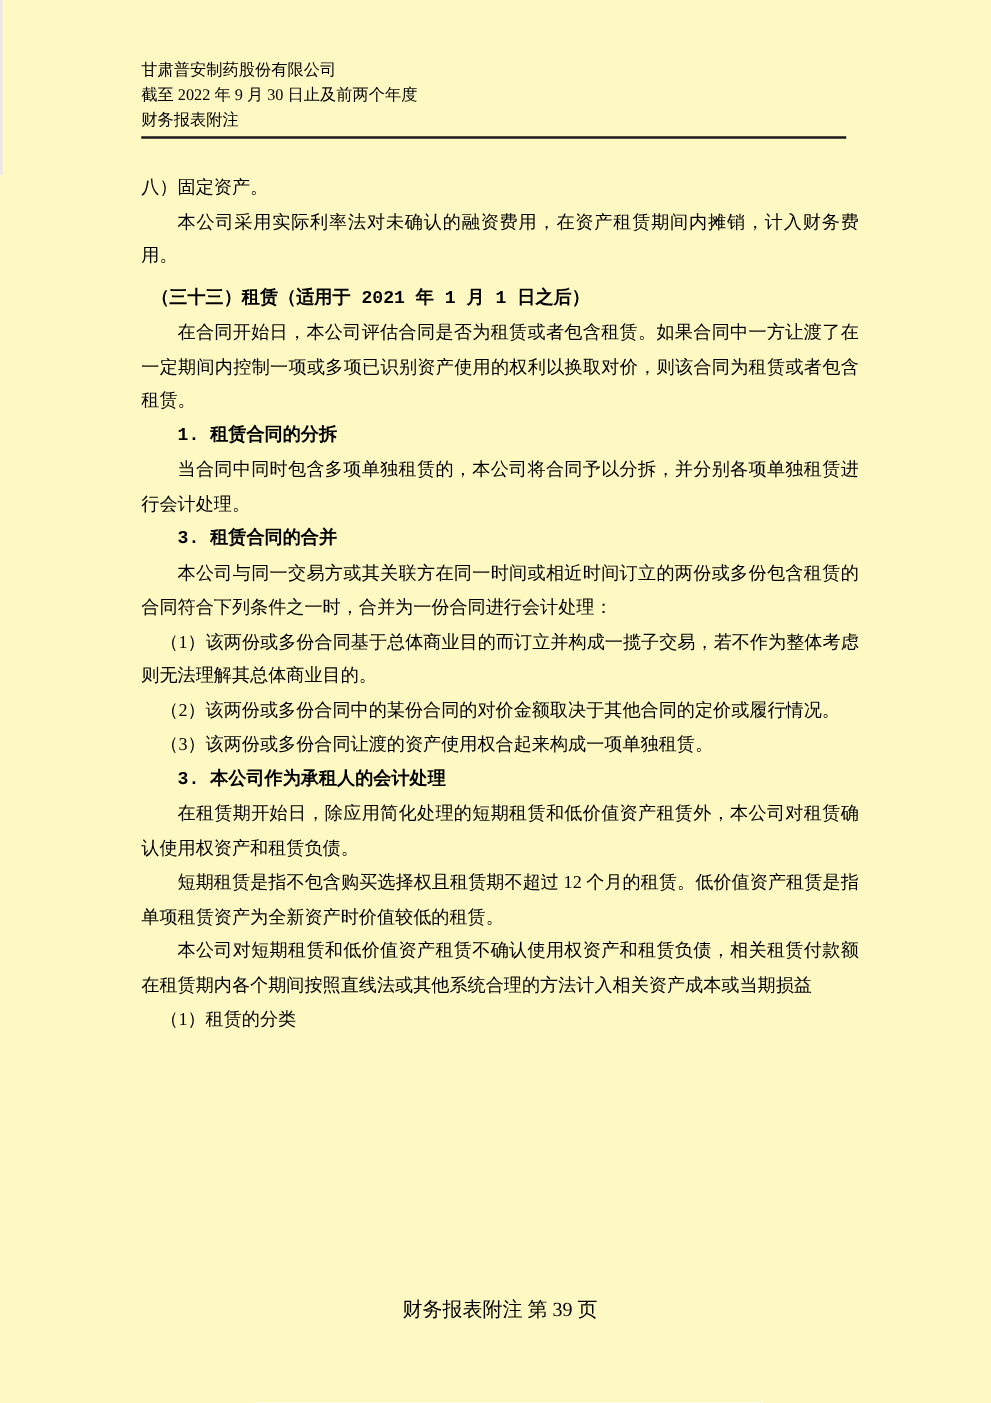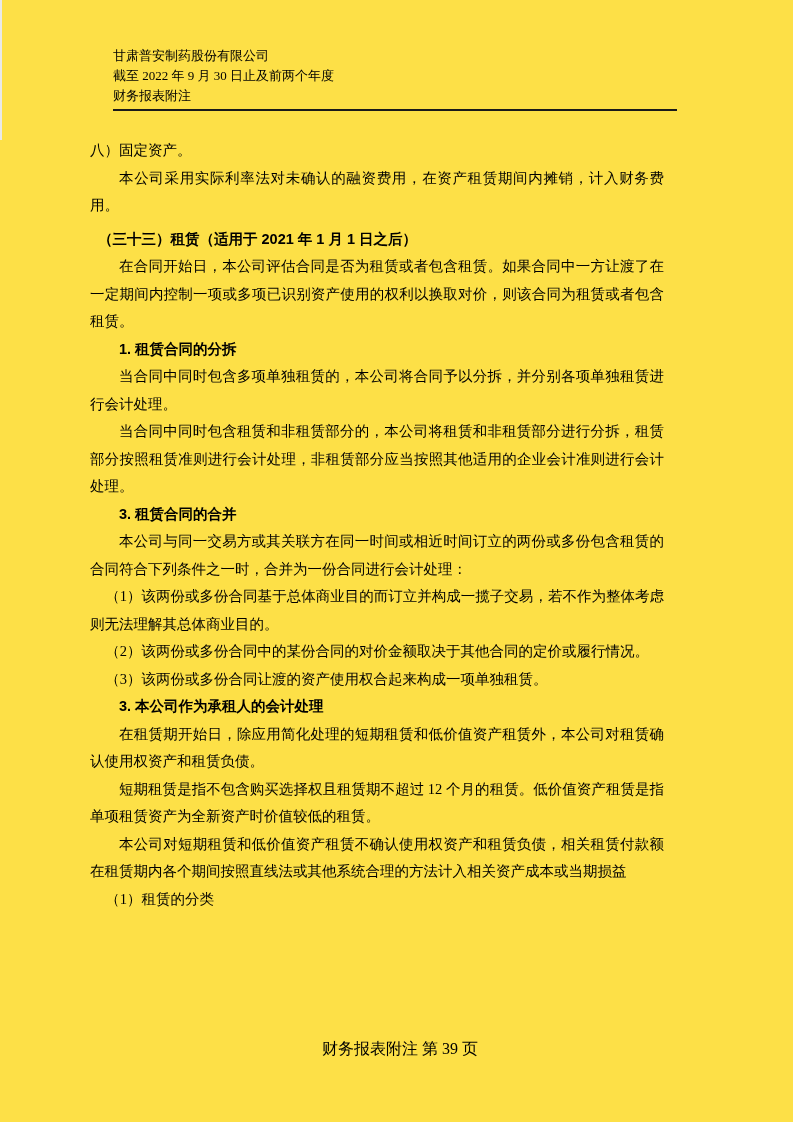--- a/index.html
+++ b/index.html
@@ -5,21 +5,21 @@
 <style>
   html, body {
     margin: 0;
     padding: 0;
     background: #ffffff;
   }
   .page {
     position: relative;
     width: 793px;
     height: 1122px;
-    background: #fde047;
+    background: #fef9c3;
     color: #000000;
     font-family: "Liberation Serif", "DejaVu Serif", serif;
     overflow: hidden;
   }
   
   .edge-artifact {
     position: absolute;
     left: 0;
     top: 0;
     width: 2px;
@@ -33,37 +33,37 @@
     color: #000000;
   }
   .doc-header div { white-space: nowrap; }
   .header-rule {
     margin: 3px 0 0 113px;
     width: 564px;
     height: 0;
     border-top: 2px solid #1a1a1a;
   }
   .doc-body {
-    margin: 26px 0 0 90px;
+    margin: 26px 0 0 113px;
     width: 574px;
     font-size: 14.5px;
     line-height: 27.5px;
     text-align: justify;
     text-justify: inter-ideograph;
   }
   .doc-body p {
     margin: 0;
     padding: 0;
     text-indent: 2em;
   }
   .doc-body p.noindent { text-indent: 0; }
   .doc-body p.paren { text-indent: 1.05em; }
   .doc-body p.heading {
     font-weight: bold;
-    font-family: Liberation Sans, sans-serif;
+    font-family: Liberation Mono, monospace;
   }
   .doc-body p.section-heading {
     text-indent: 0.55em;
     margin-top: 6px;
   }
   .doc-footer {
     position: absolute;
     top: 1040px;
     left: 113px;
     width: 574px;
@@ -88,21 +88,20 @@
 
   <div class="header-rule"></div>
 
   <main class="doc-body">
     <p class="noindent">八）固定资产。</p>
     <p>本公司采用实际利率法对未确认的融资费用，在资产租赁期间内摊销，计入财务费用。</p>
     <p class="heading section-heading">（三十三）租赁（适用于 2021 年 1 月 1 日之后）</p>
     <p>在合同开始日，本公司评估合同是否为租赁或者包含租赁。如果合同中一方让渡了在一定期间内控制一项或多项已识别资产使用的权利以换取对价，则该合同为租赁或者包含租赁。</p>
     <p class="heading">1. 租赁合同的分拆</p>
     <p>当合同中同时包含多项单独租赁的，本公司将合同予以分拆，并分别各项单独租赁进行会计处理。</p>
-    <p>当合同中同时包含租赁和非租赁部分的，本公司将租赁和非租赁部分进行分拆，租赁部分按照租赁准则进行会计处理，非租赁部分应当按照其他适用的企业会计准则进行会计处理。</p>
     <p class="heading">3. 租赁合同的合并</p>
     <p>本公司与同一交易方或其关联方在同一时间或相近时间订立的两份或多份包含租赁的合同符合下列条件之一时，合并为一份合同进行会计处理：</p>
     <p class="paren">（1）该两份或多份合同基于总体商业目的而订立并构成一揽子交易，若不作为整体考虑则无法理解其总体商业目的。</p>
     <p class="paren">（2）该两份或多份合同中的某份合同的对价金额取决于其他合同的定价或履行情况。</p>
     <p class="paren">（3）该两份或多份合同让渡的资产使用权合起来构成一项单独租赁。</p>
     <p class="heading">3. 本公司作为承租人的会计处理</p>
     <p>在租赁期开始日，除应用简化处理的短期租赁和低价值资产租赁外，本公司对租赁确认使用权资产和租赁负债。</p>
     <p>短期租赁是指不包含购买选择权且租赁期不超过 12 个月的租赁。低价值资产租赁是指单项租赁资产为全新资产时价值较低的租赁。</p>
     <p>本公司对短期租赁和低价值资产租赁不确认使用权资产和租赁负债，相关租赁付款额在租赁期内各个期间按照直线法或其他系统合理的方法计入相关资产成本或当期损益</p>
     <p class="paren">（1）租赁的分类</p>

